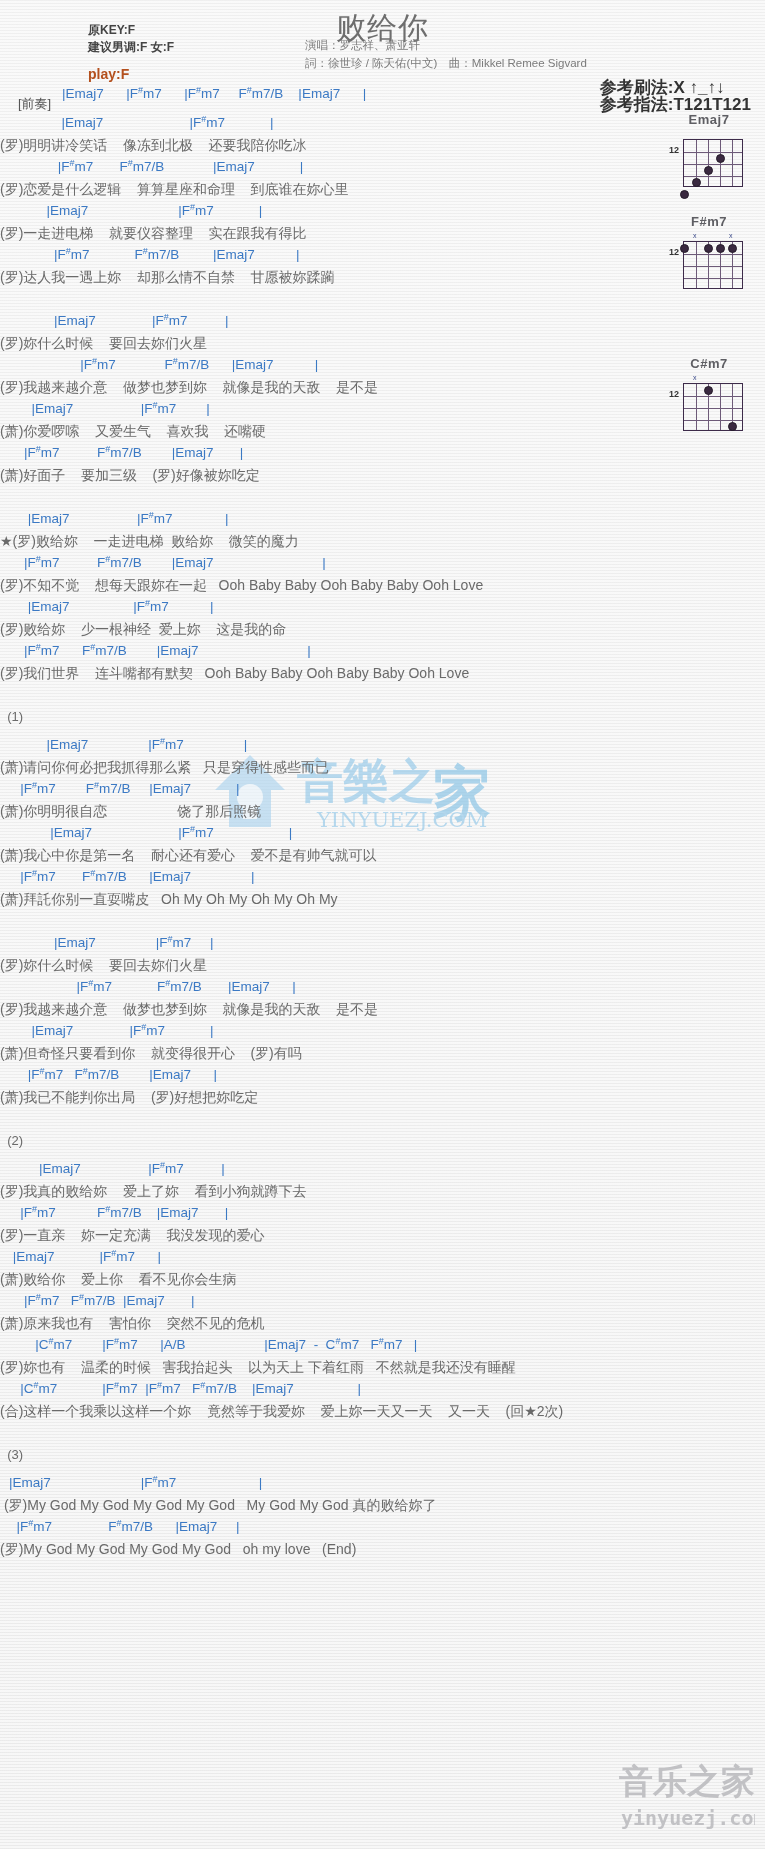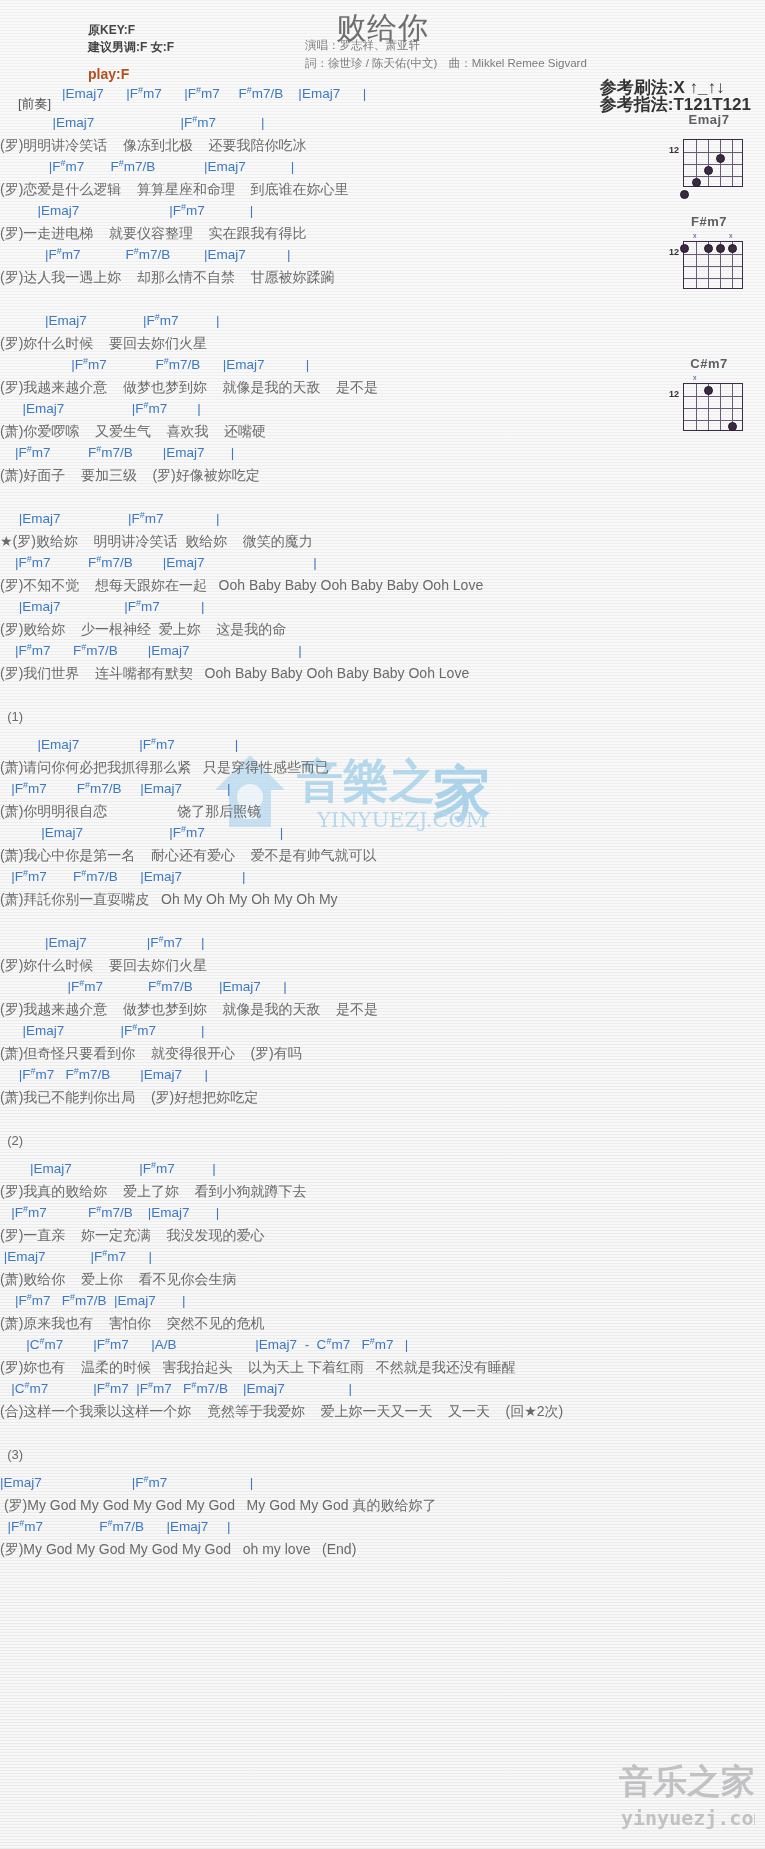--- a/index.html
+++ b/index.html
@@ -33,21 +33,21 @@
   .introrow{position:relative;height:34px;}
   .intro-label{position:absolute;left:18px;top:5px;font-size:13px;color:#555;margin-top:12px;}
   .intro-chords{position:absolute;left:62px;top:8px;font-size:13.5px;color:#3b79c4;letter-spacing:0px;white-space:pre;}
   .ref{position:absolute;right:14px;top:1px;font-size:17px;font-weight:bold;color:#333;line-height:17px;text-align:left;}
 
   
   .body{position:relative;}
   .block{margin:0;}
   .gap{height:22px;}
   .row{height:22px;white-space:pre;font-size:13.5px;line-height:22px;}
-  .row.chord{color:#3b79c4;}
+  .row.chord{color:#3b79c4;padding-left:9px;}
   .row.lyric{color:#6a6a6a;font-size:14px;}
   .row.marker{color:#6a6a6a;font-size:13px;}
   sup{font-size:9px;vertical-align:super;line-height:0;}
 
   
   .diagrams{position:absolute;right:8px;top:112px;width:96px;z-index:3;}
   .diag{margin-bottom:6px;position:relative;}
   .diag .nm{text-align:center;font-size:13px;font-weight:bold;color:#5e5e63;margin-bottom:4px;letter-spacing:0.5px;}
   .grid-wrap{position:relative;margin-left:22px;width:60px;}
   .xmarks{position:relative;height:8px;}
@@ -197,21 +197,21 @@
         <div class="row chord">                   |F<sup>#</sup>m7             F<sup>#</sup>m7/B      |Emaj7           |</div>
         <div class="row lyric">(罗)我越来越介意    做梦也梦到妳    就像是我的天敌    是不是</div>
         <div class="row chord">      |Emaj7                  |F<sup>#</sup>m7        |</div>
         <div class="row lyric">(萧)你爱啰嗦    又爱生气    喜欢我    还嘴硬</div>
         <div class="row chord">    |F<sup>#</sup>m7          F<sup>#</sup>m7/B        |Emaj7       |</div>
         <div class="row lyric">(萧)好面子    要加三级    (罗)好像被妳吃定</div>
       </div>
       <div class="gap"></div>
       <div class="block">
         <div class="row chord">     |Emaj7                  |F<sup>#</sup>m7              |</div>
-        <div class="row lyric">★(罗)败给妳    明明讲冷笑话  败给妳    微笑的魔力</div>
+        <div class="row lyric">★(罗)败给妳    一走进电梯  败给妳    微笑的魔力</div>
         <div class="row chord">    |F<sup>#</sup>m7          F<sup>#</sup>m7/B        |Emaj7                             |</div>
         <div class="row lyric">(罗)不知不觉    想每天跟妳在一起   Ooh Baby Baby Ooh Baby Baby Ooh Love</div>
         <div class="row chord">     |Emaj7                 |F<sup>#</sup>m7           |</div>
         <div class="row lyric">(罗)败给妳    少一根神经  爱上妳    这是我的命</div>
         <div class="row chord">    |F<sup>#</sup>m7      F<sup>#</sup>m7/B        |Emaj7                             |</div>
         <div class="row lyric">(罗)我们世界    连斗嘴都有默契   Ooh Baby Baby Ooh Baby Baby Ooh Love</div>
       </div>
       <div class="gap"></div>
       <div class="block">
         <div class="row marker">  (1)</div>

